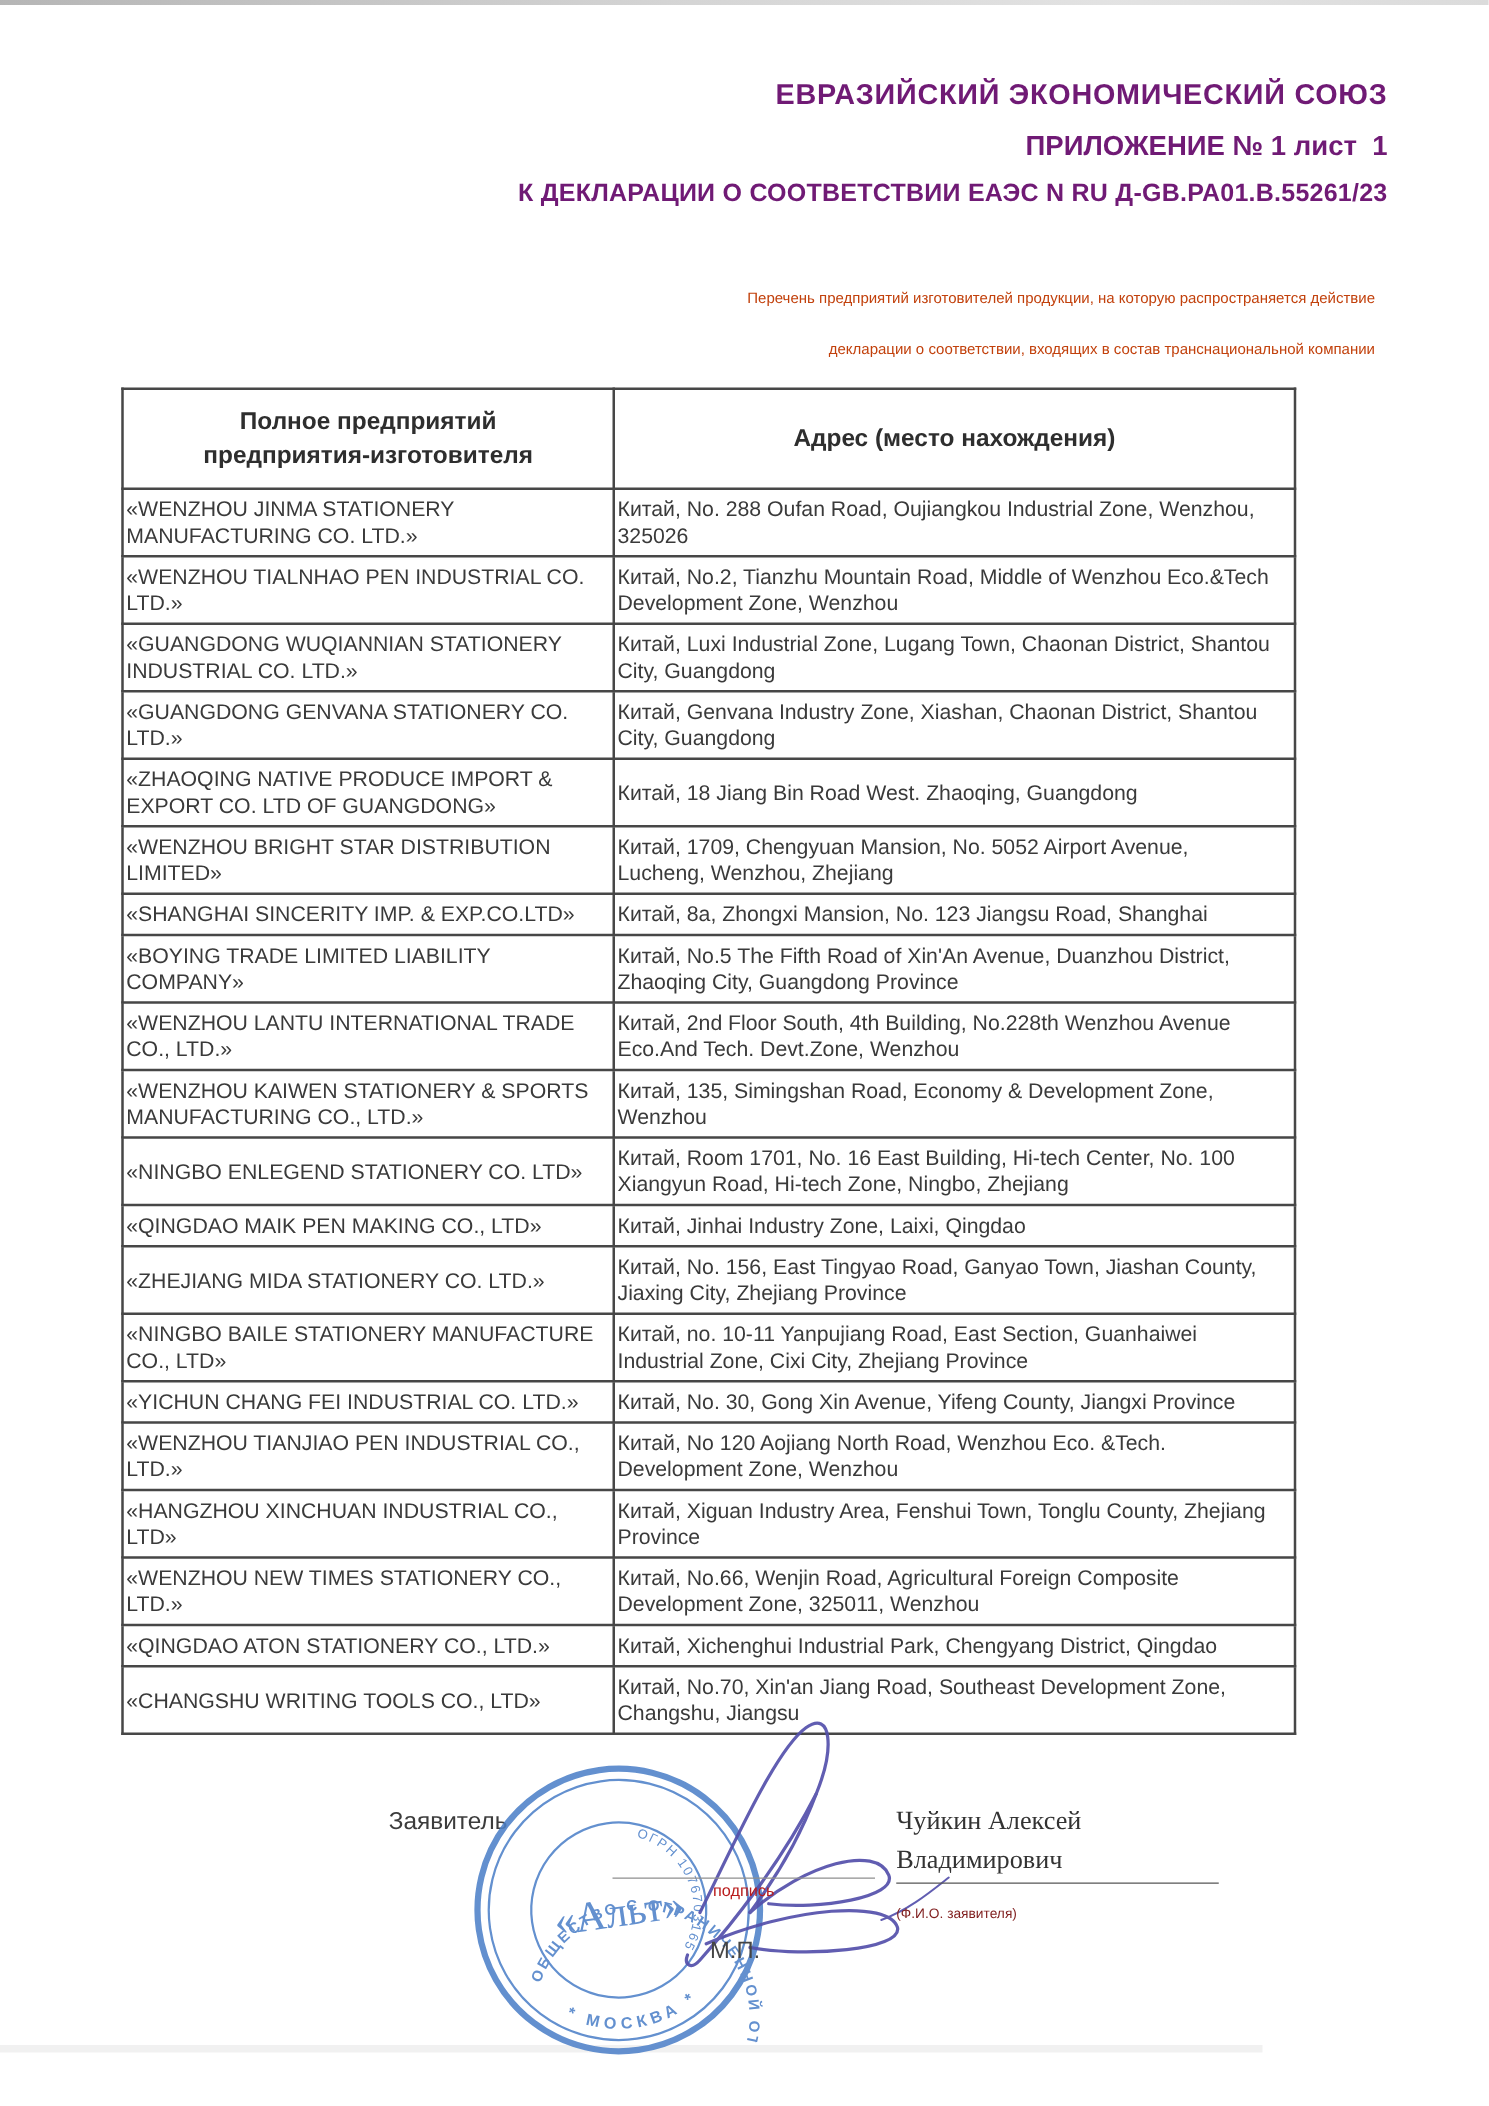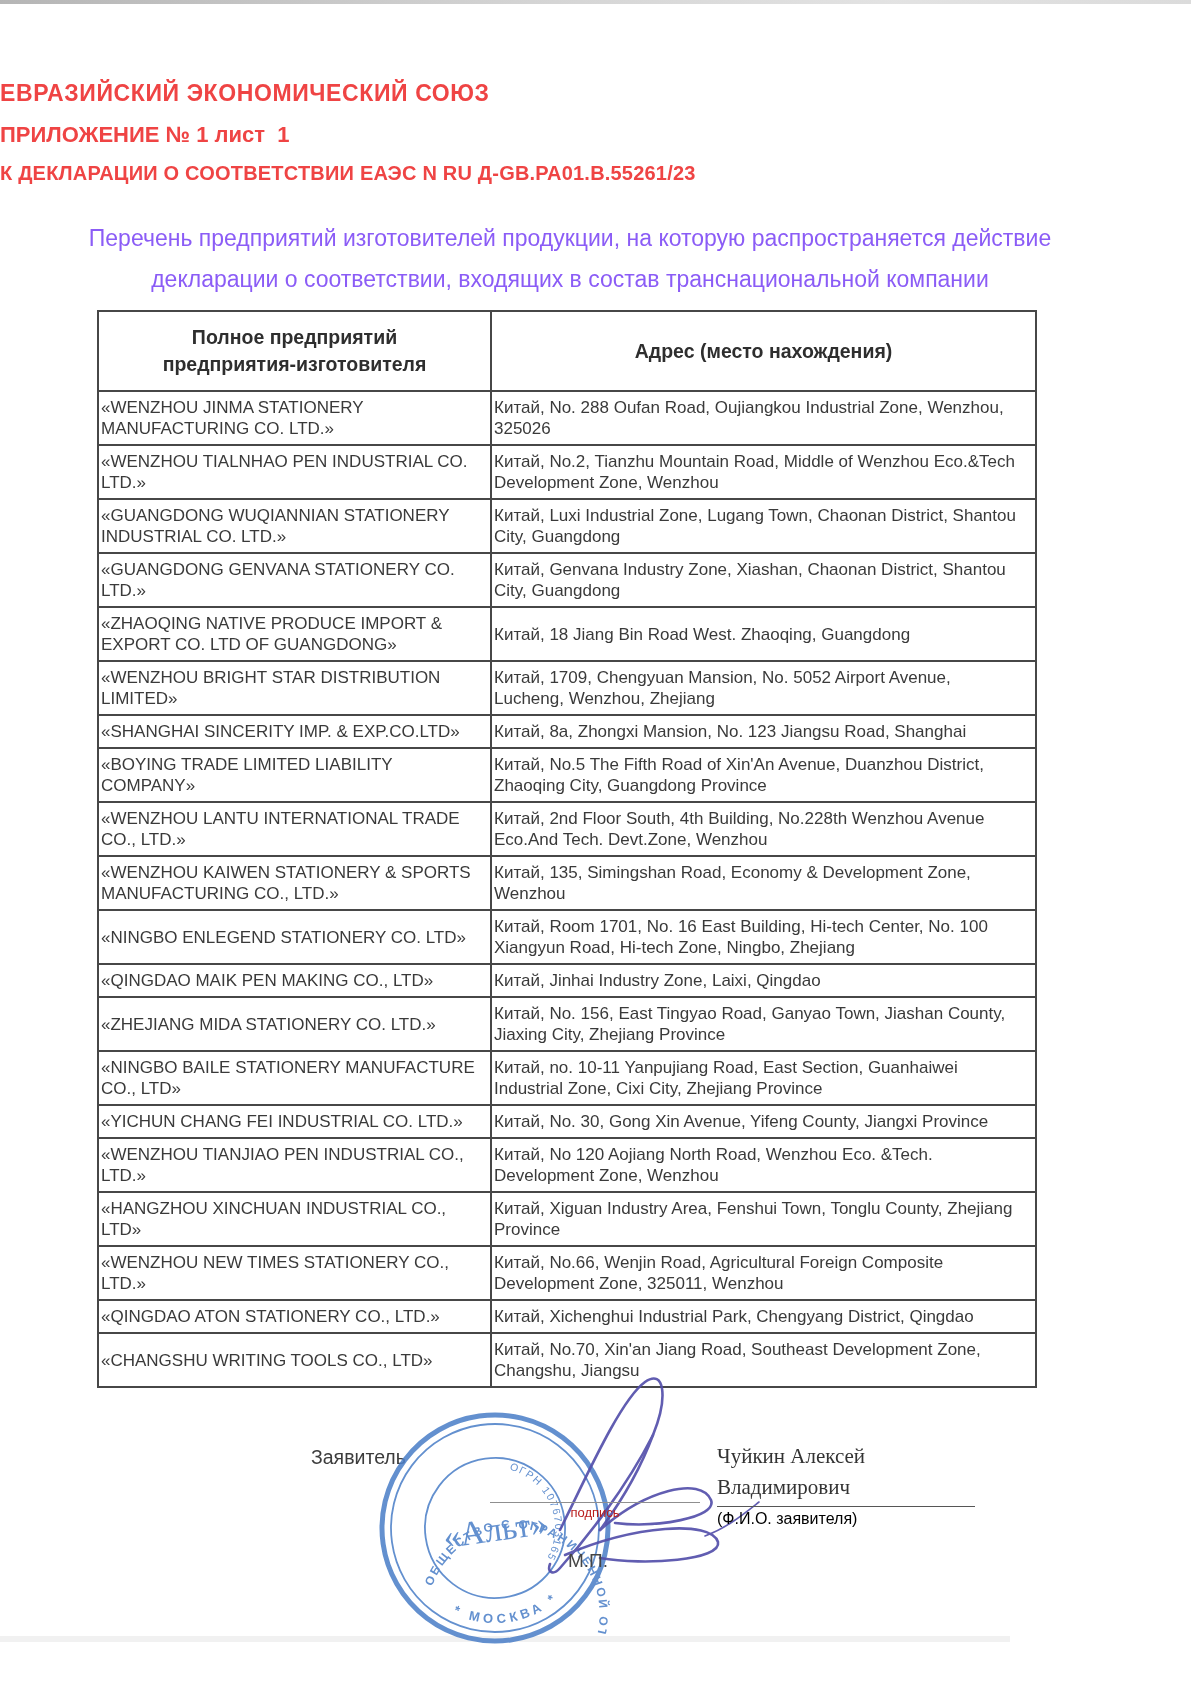--- a/index.html
+++ b/index.html
@@ -5,48 +5,48 @@
   html,body{margin:0;padding:0;}
   body{
     width:1191px;height:1685px;position:relative;background:#ffffff;
     font-family:"Liberation Sans",sans-serif;color:#3a3a3a;overflow:hidden;
   }
   .scan-edge-top{position:absolute;top:0;left:0;width:1191px;height:4px;
     background:linear-gradient(to right,#9d9d9d,#c6c6c6 45%,#d9d9d9 75%,#cfcfcf);opacity:.75;}
   .scan-streak{position:absolute;top:1636px;left:0;width:1010px;height:6px;background:#e7e7e7;opacity:.6;}
 
   
-  .title-block{position:absolute;top:80px;left:0;width:1110px;text-align:left;color:#ef4444;}
+  .title-block{position:absolute;top:62px;left:0;width:1110px;text-align:right;color:#701a75;}
   .title-1{font-size:23px;font-weight:bold;letter-spacing:.6px;}
   .title-2{font-size:22px;font-weight:bold;margin-top:15px;white-space:pre;}
   .title-3{font-size:20px;font-weight:bold;margin-top:14px;letter-spacing:.2px;}
 
-  .intro{position:absolute;top:218px;left:40px;width:1060px;text-align:center;
-    font-size:23px;line-height:41px;color:#8b5cf6;}
+  .intro{position:absolute;top:218px;left:40px;width:1060px;text-align:right;
+    font-size:12px;line-height:41px;color:#c2410c;}
 
   
   table.doc-table{position:absolute;top:310px;left:97px;width:938px;border-collapse:collapse;
     table-layout:fixed;}
   .doc-table th,.doc-table td{border:2px solid #474747;}
   .doc-table th{font-size:19.5px;font-weight:bold;color:#2e2e2e;text-align:center;
     padding:12px 8px;white-space:pre-line;line-height:27px;}
   .doc-table td{font-size:17px;line-height:21px;padding:5px 12px 5px 2px;vertical-align:middle;color:#3a3a3a;}
   .doc-table col.c1{width:393px;}
   .doc-table col.c2{width:545px;}
 
   
   .applicant-label{position:absolute;left:311px;top:1446px;font-size:19.5px;color:#3c3c3c;}
   .sign-block{position:absolute;left:490px;top:1502px;width:210px;border-top:1.5px solid #8f8f8f;
     text-align:center;}
   .sign-caption{font-size:13px;color:#b91c1c;margin-top:2px;}
   .seal-caption{position:absolute;left:568px;top:1550px;font-size:19px;color:#454545;}
   .fio-block{position:absolute;left:717px;top:1441px;width:258px;text-align:left;}
   .fio-name{font-family:"Liberation Serif",serif;font-size:21px;line-height:31px;color:#333;}
   .fio-line{border-top:1.6px solid #565656;margin-top:3px;}
-  .fio-caption{font-size:16px;color:#000000;margin-top:3px;}
+  .fio-caption{font-size:11px;color:#7f1d1d;margin-top:18px;}
 
   
   .stamp{position:absolute;left:375px;top:1408px;width:240px;height:240px;
     transform:rotate(-8deg);opacity:.87;}
   .stamp-ring-text{font-size:12px;letter-spacing:2.2px;font-weight:600;fill:#4d80c8;
     font-family:"Liberation Sans",sans-serif;}
   .stamp-bottom-text{font-size:13px;letter-spacing:4px;font-weight:bold;fill:#4d80c8;
     font-family:"Liberation Sans",sans-serif;}
   .stamp-ogrn{font-size:10.5px;letter-spacing:1.5px;fill:#4d80c8;font-family:"Liberation Sans",sans-serif;}
   .stamp-center{font-size:34px;font-family:"Liberation Serif",serif;fill:#4d80c8;}

